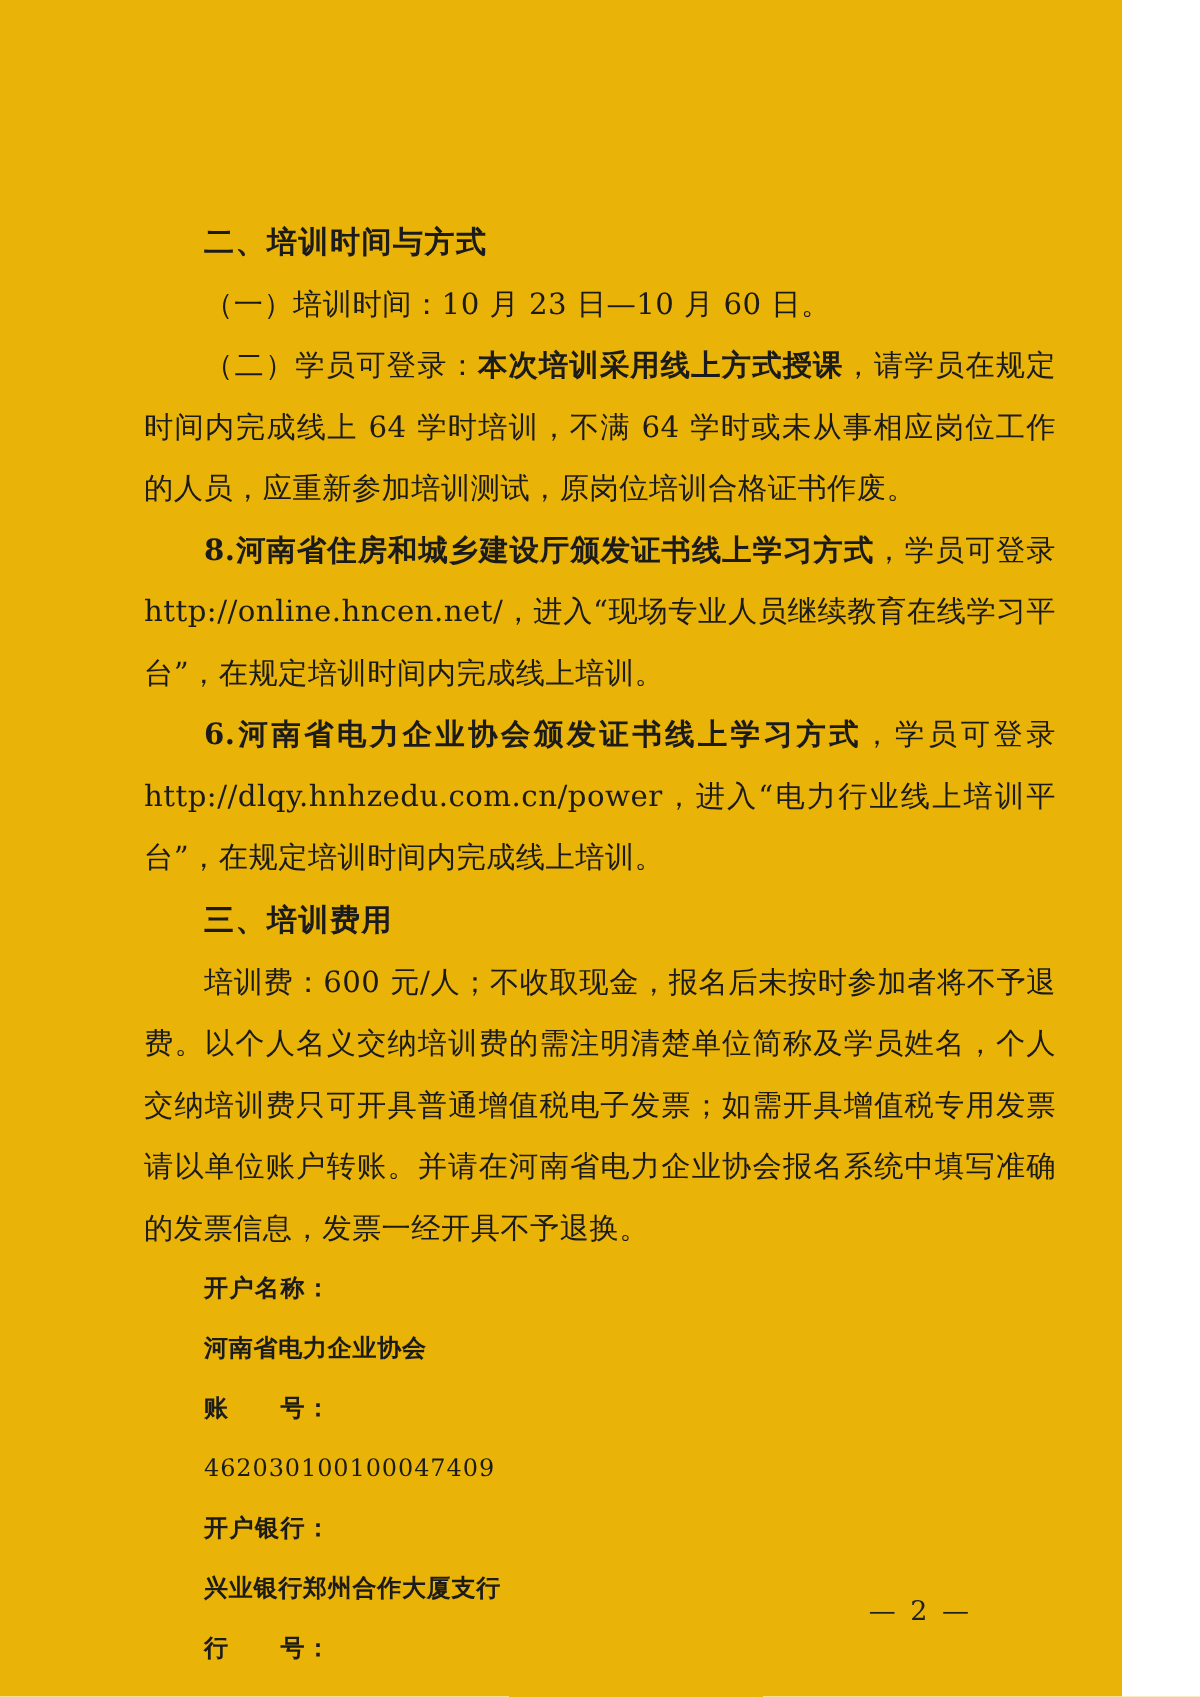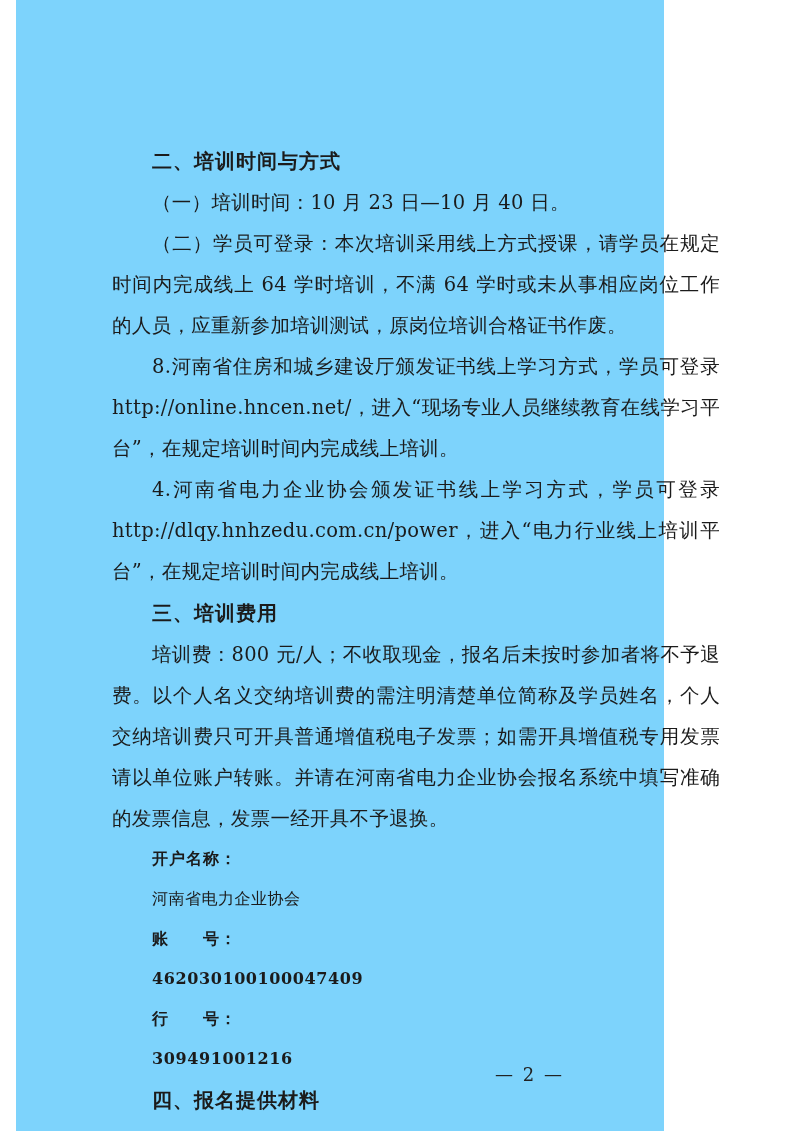--- a/index.html
+++ b/index.html
@@ -11,24 +11,23 @@
     width: 800px;
     height: 1131px;
     font-family: "DejaVu Serif", "Liberation Serif", serif;
     color: #1b1b1b;
     position: relative;
     overflow: hidden;
   }
   .page {
     position: absolute;
     left: 0; top: 0;
-    width: 648px;
+    width: 748px;
     height: 1131px;
-    background: #7dd3fc;
-    margin-left: 16px;
+    background: #eab308;
   }
   .page-inner {
     position: absolute;
     left: 96px;
     top: 140px;
     width: 608px;
   }
   .heading {
     font-size: 20px;
     font-weight: bold;
@@ -52,72 +51,76 @@
     letter-spacing: 0.5px;
     flex-direction: column;
   }
   .bank-label {
     font-weight: bold;
     width: 112px;
     display: inline-block;
     letter-spacing: 1px;
     white-space: pre;
   }
-  .bank-value { font-weight: normal; }
-  .bank-value.plain { font-weight: bold; letter-spacing: 0.6px; }
+  .bank-value { font-weight: bold; }
+  .bank-value.plain { font-weight: normal; letter-spacing: 0.6px; }
   .footer {
     position: absolute;
     left: 0;
     right: 0;
     bottom: 46px;
     text-align: right;
     padding-right: 100px;
     font-size: 18px;
     letter-spacing: 2px;
     color: #222;
   }
-  .bold-run { font-weight: normal; }
+  .bold-run { font-weight: bold; }
 </style>
 </head>
 <body>
 
 <div class="page">
   <div class="page-inner">
 
     <div class="heading">二、培训时间与方式</div>
 
     <div class="para">
-      <span class="first">（一）培训时间：10 月 23 日—10 月 40 日。</span>
+      <span class="first">（一）培训时间：10 月 23 日—10 月 60 日。</span>
     </div>
 
     <div class="para">
       <span class="first">（二）学员可登录：</span><span class="bold-run">本次培训采用线上方式授课</span><span>，请学员在规定时间内完成线上 64 学时培训，不满 64 学时或未从事相应岗位工作的人员，应重新参加培训测试，原岗位培训合格证书作废。</span>
     </div>
 
     <div class="para">
       <span class="first bold-run">8.河南省住房和城乡建设厅颁发证书线上学习方式</span><span>，学员可登录 http://online.hncen.net/，进入“现场专业人员继续教育在线学习平台”，在规定培训时间内完成线上培训。</span>
     </div>
 
     <div class="para">
-      <span class="first bold-run">4.河南省电力企业协会颁发证书线上学习方式</span><span>，学员可登录 http://dlqy.hnhzedu.com.cn/power，进入“电力行业线上培训平台”，在规定培训时间内完成线上培训。</span>
+      <span class="first bold-run">6.河南省电力企业协会颁发证书线上学习方式</span><span>，学员可登录 http://dlqy.hnhzedu.com.cn/power，进入“电力行业线上培训平台”，在规定培训时间内完成线上培训。</span>
     </div>
 
     <div class="heading">三、培训费用</div>
 
     <div class="para">
-      <span class="first">培训费：800 元/人；不收取现金，报名后未按时参加者将不予退费。以个人名义交纳培训费的需注明清楚单位简称及学员姓名，个人交纳培训费只可开具普通增值税电子发票；如需开具增值税专用发票请以单位账户转账。并请在河南省电力企业协会报名系统中填写准确的发票信息，发票一经开具不予退换。</span>
+      <span class="first">培训费：600 元/人；不收取现金，报名后未按时参加者将不予退费。以个人名义交纳培训费的需注明清楚单位简称及学员姓名，个人交纳培训费只可开具普通增值税电子发票；如需开具增值税专用发票请以单位账户转账。并请在河南省电力企业协会报名系统中填写准确的发票信息，发票一经开具不予退换。</span>
     </div>
 
     <div class="bank-row">
       <span class="bank-label">开户名称：</span>
       <span class="bank-value">河南省电力企业协会</span>
     </div>
     <div class="bank-row">
       <span class="bank-label">账　　号：</span>
       <span class="bank-value plain">462030100100047409</span>
+    </div>
+    <div class="bank-row">
+      <span class="bank-label">开户银行：</span>
+      <span class="bank-value">兴业银行郑州合作大厦支行</span>
     </div>
     <div class="bank-row">
       <span class="bank-label">行　　号：</span>
       <span class="bank-value plain">309491001216</span>
     </div>
 
     <div class="heading">四、报名提供材料</div>
 
   </div>
 

